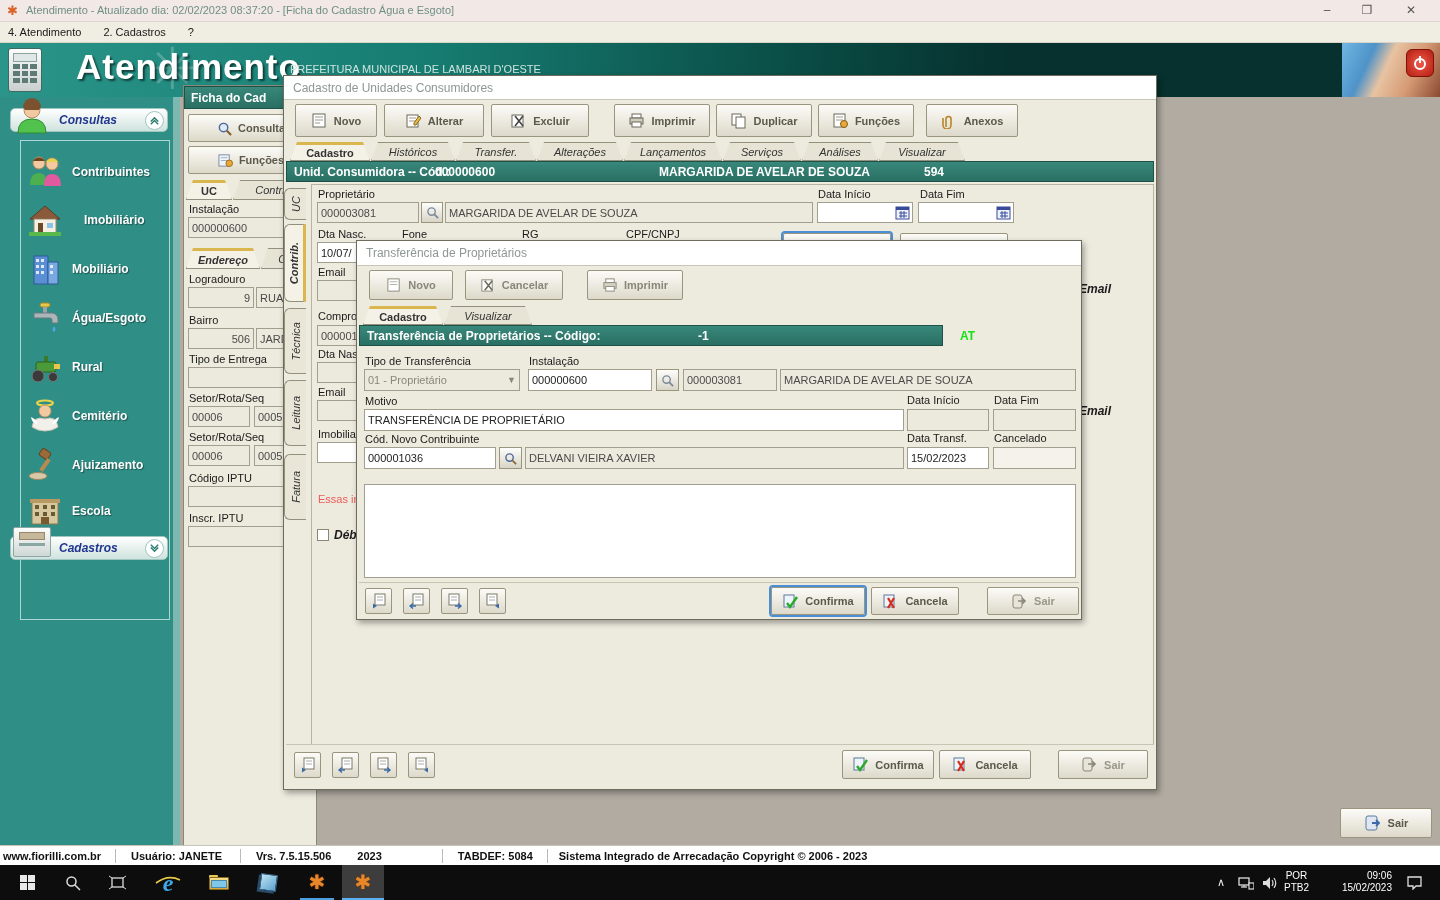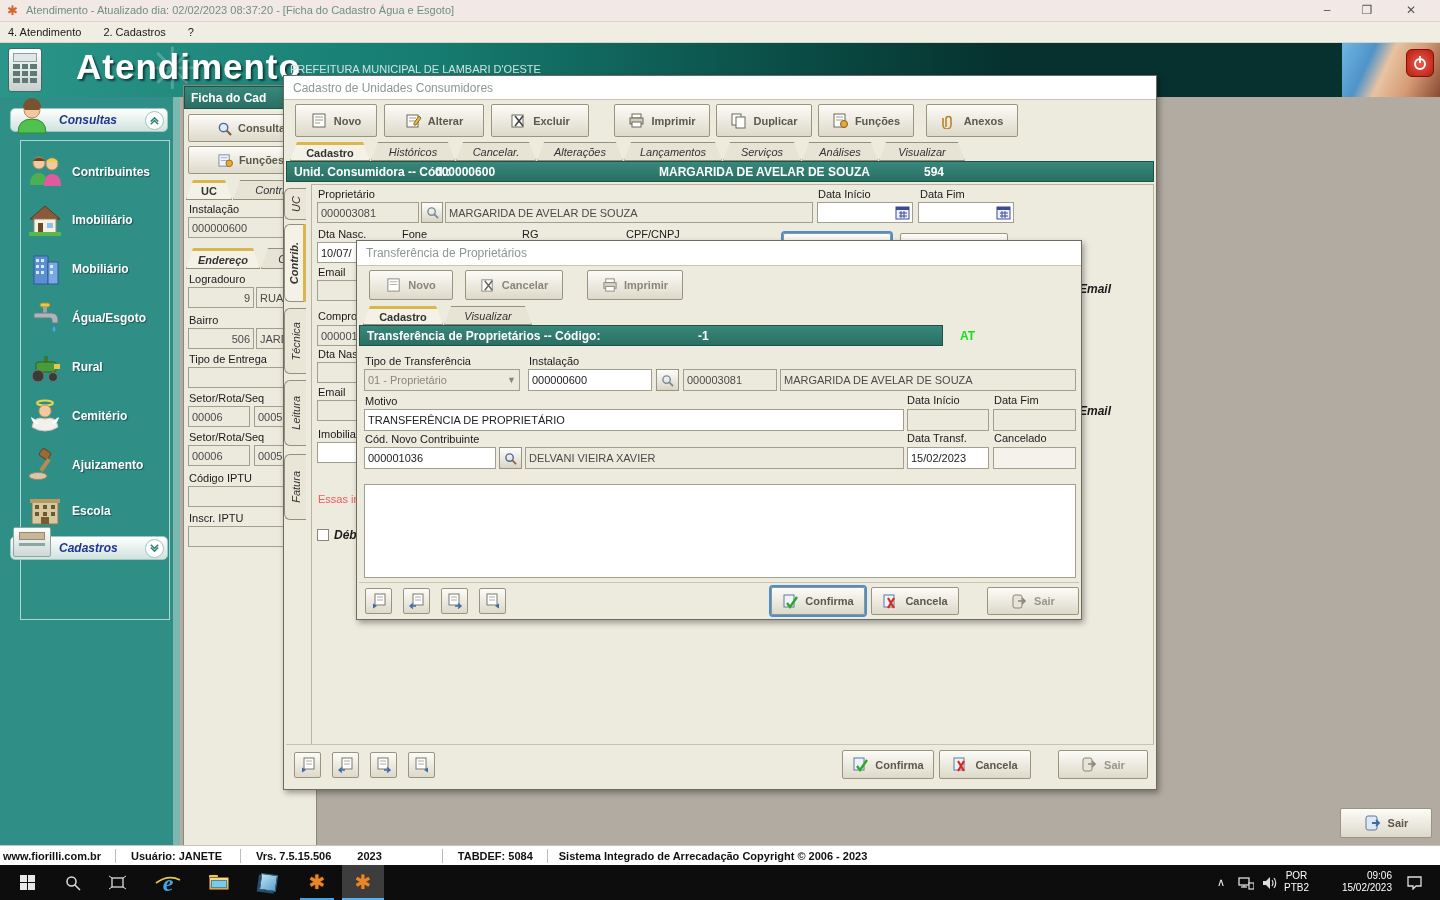--- a/index.html
+++ b/index.html
@@ -129,21 +129,21 @@
             <circle cx="26" cy="11" r="6" fill="#f2c9a0" stroke="#b98b5e"></circle>
           <path d="M4 32 Q4 20 13 20 Q21 20 21 32 Z" fill="#4caf50"></path>
             <path d="M18 33 Q18 21 26 21 Q35 21 35 33 Z" fill="#e05aa0"></path>
           <path d="M7 8 a7 7 0 0 1 12 0 Z" fill="#6b451f"></path>
             <path d="M20 9 a7 7 0 0 1 12 0 Z" fill="#e8d44a"></path>
         </svg>
         </span>
       <span class="sbitem-label">Contribuintes</span>
     </div>
 
-    <div class="abs" style="left:26px;top:100px;width:140px;height:46px;display:flex;align-items:center;gap:8px;">
+    <div class="abs" style="left:26px;top:100px;width:140px;height:46px;display:flex;align-items:center;gap:20px;">
       <span>
         <svg width="38" height="38" viewBox="0 0 38 38">
           <path d="M4 18 19 5 34 18 Z" fill="#8a5a3a" stroke="#5e3a20"></path>
           <rect x="8" y="18" width="22" height="14" fill="#f5f0e1" stroke="#9a8a6a"></rect>
           <rect x="12" y="22" width="5" height="10" fill="#6b4a2a"></rect>
             <rect x="21" y="22" width="6" height="5" fill="#8ac4e8"></rect>
           <rect x="3" y="31" width="32" height="4" fill="#58b84a"></rect>
         </svg>
         </span>
       <span class="sbitem-label">Imobiliário</span>
@@ -421,21 +421,21 @@
     </div>
 
     <div class="abs" style="left:6px;top:66px;width:860px;height:19px;">
       <div class="tab active" style="left:0;width:80px;">
           <span>Cadastro</span>
         </div>
       <div class="tab" style="left:81px;width:84px;">
           <span>Históricos</span>
         </div>
       <div class="tab" style="left:166px;width:80px;">
-          <span>Cancelar.</span>
+          <span>Transfer.</span>
         </div>
       <div class="tab" style="left:247px;width:86px;">
           <span>Alterações</span>
         </div>
       <div class="tab" style="left:334px;width:98px;">
           <span>Lançamentos</span>
         </div>
       <div class="tab" style="left:433px;width:78px;">
           <span>Serviços</span>
         </div>

